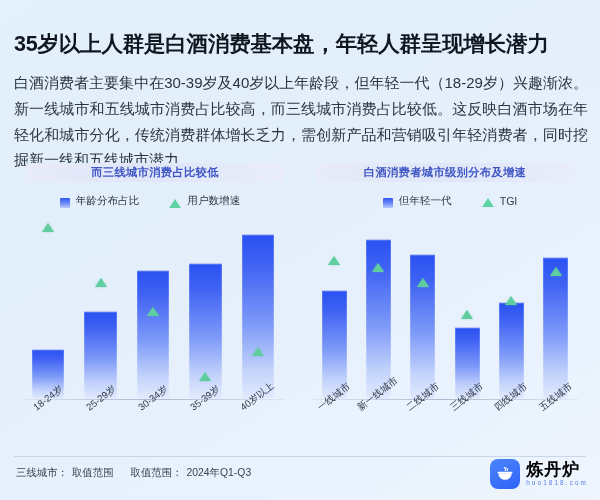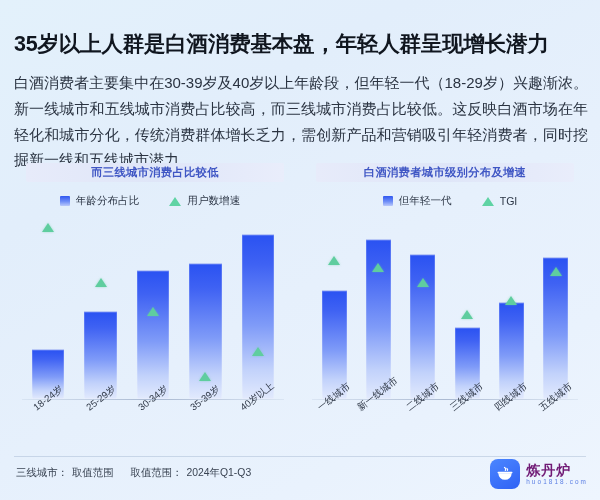--- a/index.html
+++ b/index.html
@@ -39,21 +39,21 @@
     border-radius:2px;
     display:flex; align-items:center; justify-content:center;
     font-size:11.3px; color:#3f56c4; font-weight:600; letter-spacing:.3px;
   }
   .panel.right .panel-title{ left:16px; right:26px; }
 
   .legend{
     position:absolute; top:36px; left:0; width:100%;
     display:flex; align-items:center; justify-content:center; gap:30px;
   }
-  .lg{ display:flex; align-items:center; gap:6px; font-size:10.6px; color:#2c3646; }
+  .lg{ display:flex; align-items:flex-end; gap:6px; font-size:10.6px; color:#2c3646; }
   .sw-bar{ width:10px; height:10px; border-radius:1px;
            background:linear-gradient(180deg,#2f57f0 0%,#6f8ef7 55%,#b9c9fb 100%); }
   .sw-tri{ width:0;height:0;border-left:6px solid transparent;border-right:6px solid transparent;
            border-bottom:9px solid #5fd3a4; }
 
   .plot{ position:absolute; left:0; right:0; top:60px; height:182px; }
   .axis{
     position:absolute; left:22px; right:16px; bottom:0; height:1px;
     background:linear-gradient(90deg,rgba(140,160,190,.15),rgba(120,140,175,.55),rgba(140,160,190,.15));
   }
@@ -96,21 +96,21 @@
            display:flex; align-items:center; gap:4px; }
   .footer .gap{ display:inline-block; width:9px; }
 
   .brand{ position:absolute; right:12px; top:459px; display:flex; align-items:center; gap:6px; }
   .brand-mark{
     width:30px;height:30px;border-radius:8px;
     background:linear-gradient(150deg,#4b86ff 0%,#2f62f5 100%);
     display:flex;align-items:center;justify-content:center;
   }
   .brand-txt{ display:flex; flex-direction:column; line-height:1; }
-  .brand-name{ font-size:14px; font-weight:bold; color:#701a75; letter-spacing:1px; }
+  .brand-name{ font-size:17px; font-weight:bold; color:#000000; letter-spacing:1px; }
   .brand-url{ font-size:6.4px; color:#5b7fe4; letter-spacing:2.1px; margin-top:2px; }
 </style>
 </head>
 <body>
 
 <div id="page">
 
   <div class="title">35岁以上人群是白酒消费基本盘，年轻人群呈现增长潜力</div>
   <div class="para">白酒消费者主要集中在30-39岁及40岁以上年龄段，但年轻一代（18-29岁）兴趣渐浓。新一线城市和五线城市消费占比较高，而三线城市消费占比较低。这反映白酒市场在年轻化和城市分化，传统消费群体增长乏力，需创新产品和营销吸引年轻消费者，同时挖掘新一线和五线城市潜力。</div>
 

